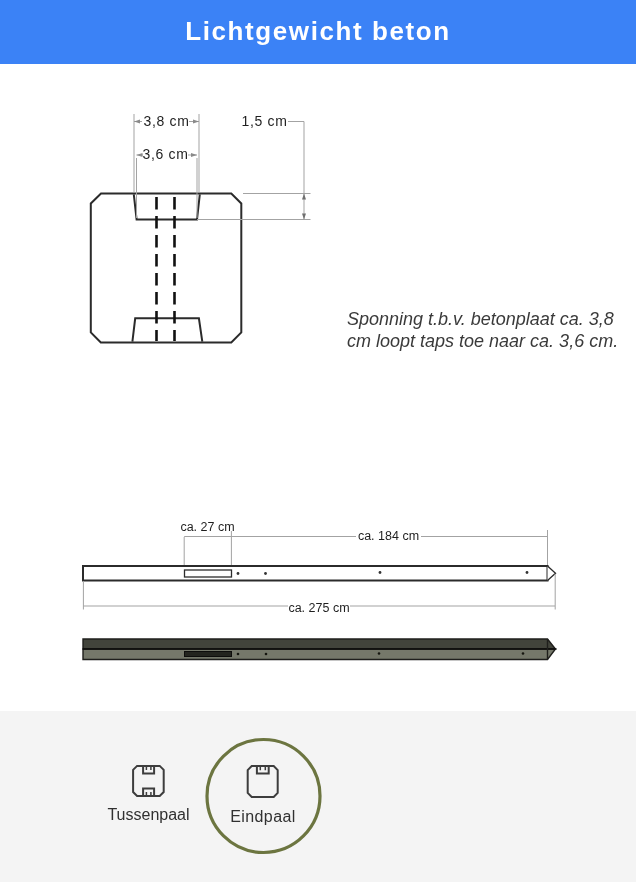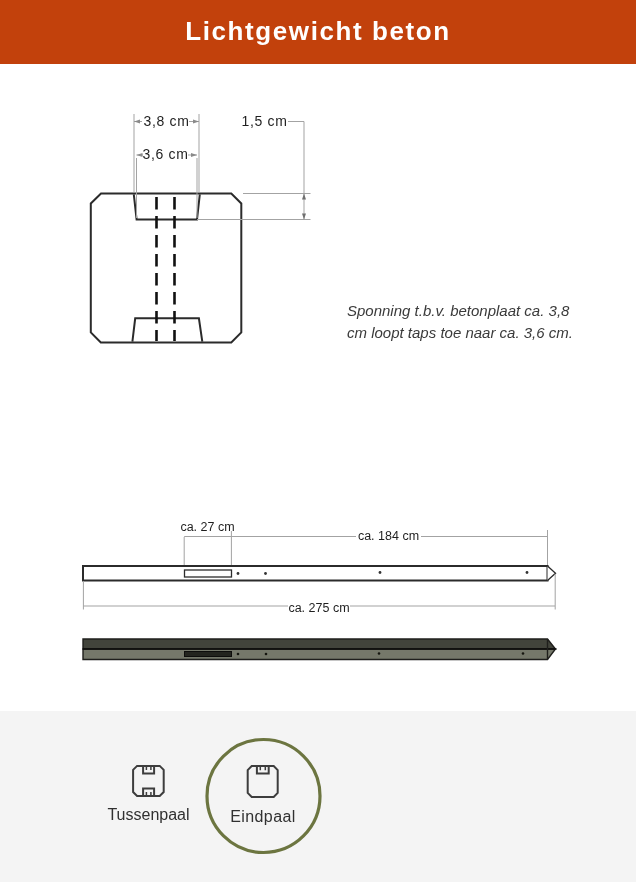--- a/index.html
+++ b/index.html
@@ -1,21 +1,21 @@
 <!DOCTYPE html>
 <html><head>
 <meta charset="utf-8">
 <style>
   html,body{margin:0;padding:0;}
   body{width:636px;height:882px;background:#ffffff;font-family:"Liberation Sans",sans-serif;position:relative;overflow:hidden;}
-  .hdr{position:absolute;left:0;top:0;width:636px;height:64px;background:#c2410c;display:flex;align-items:center;justify-content:center;}
+  .hdr{position:absolute;left:0;top:0;width:636px;height:64px;background:#3b82f6;display:flex;align-items:center;justify-content:center;}
   .hdr span{color:#ffffff;font-size:26px;font-weight:bold;letter-spacing:1.6px;padding-bottom:2px;}
   .footer{position:absolute;left:0;top:711px;width:636px;height:171px;background:#f4f4f4;}
   svg{position:absolute;left:0;top:0;}
-  .sponning{position:absolute;left:347px;top:300px;font-size:15px;font-style:italic;color:#3a3a3a;line-height:22px;white-space:nowrap;}
+  .sponning{position:absolute;left:347px;top:308px;font-size:18px;font-style:italic;color:#3a3a3a;line-height:22px;white-space:nowrap;}
 </style>
 </head>
 <body>
 
 <div class="hdr">
     <span>Lichtgewicht beton</span>
   </div>
 
 <div class="footer"></div>
 

